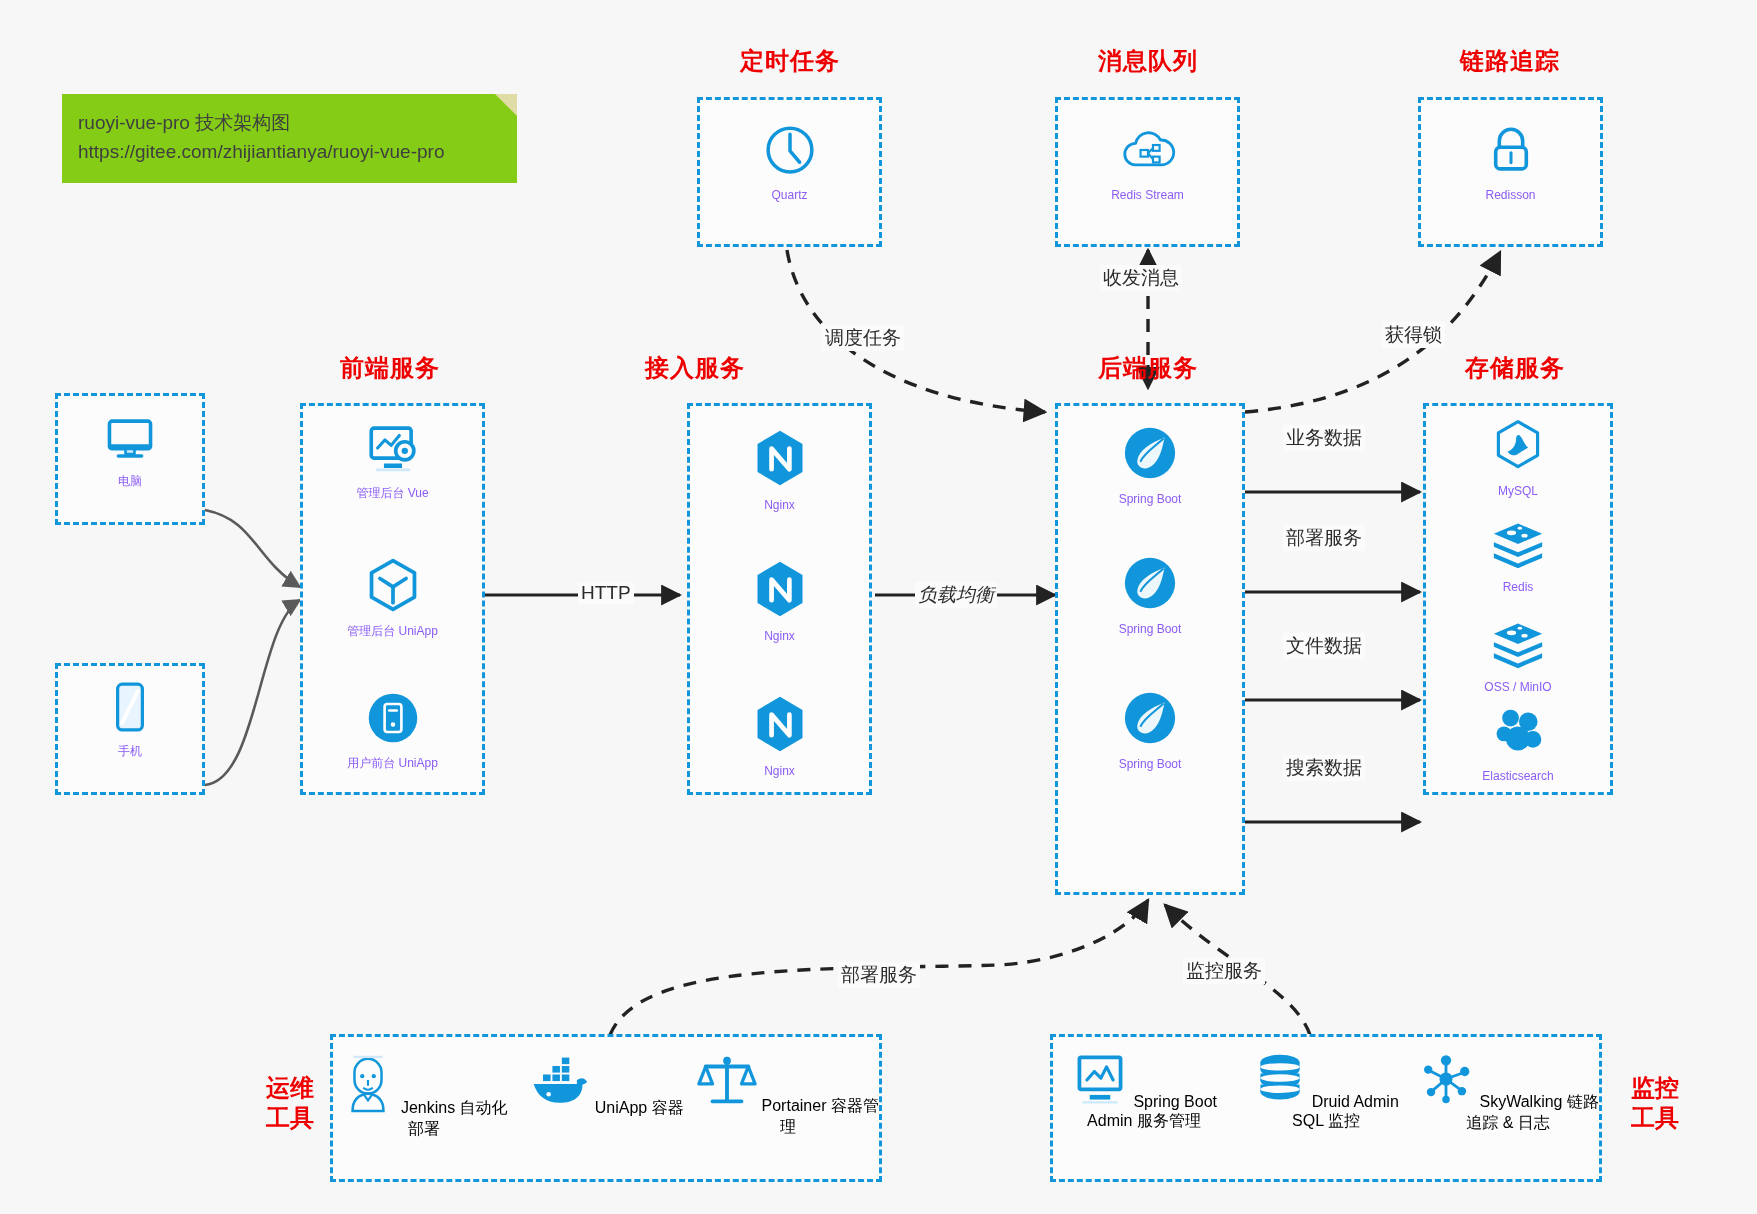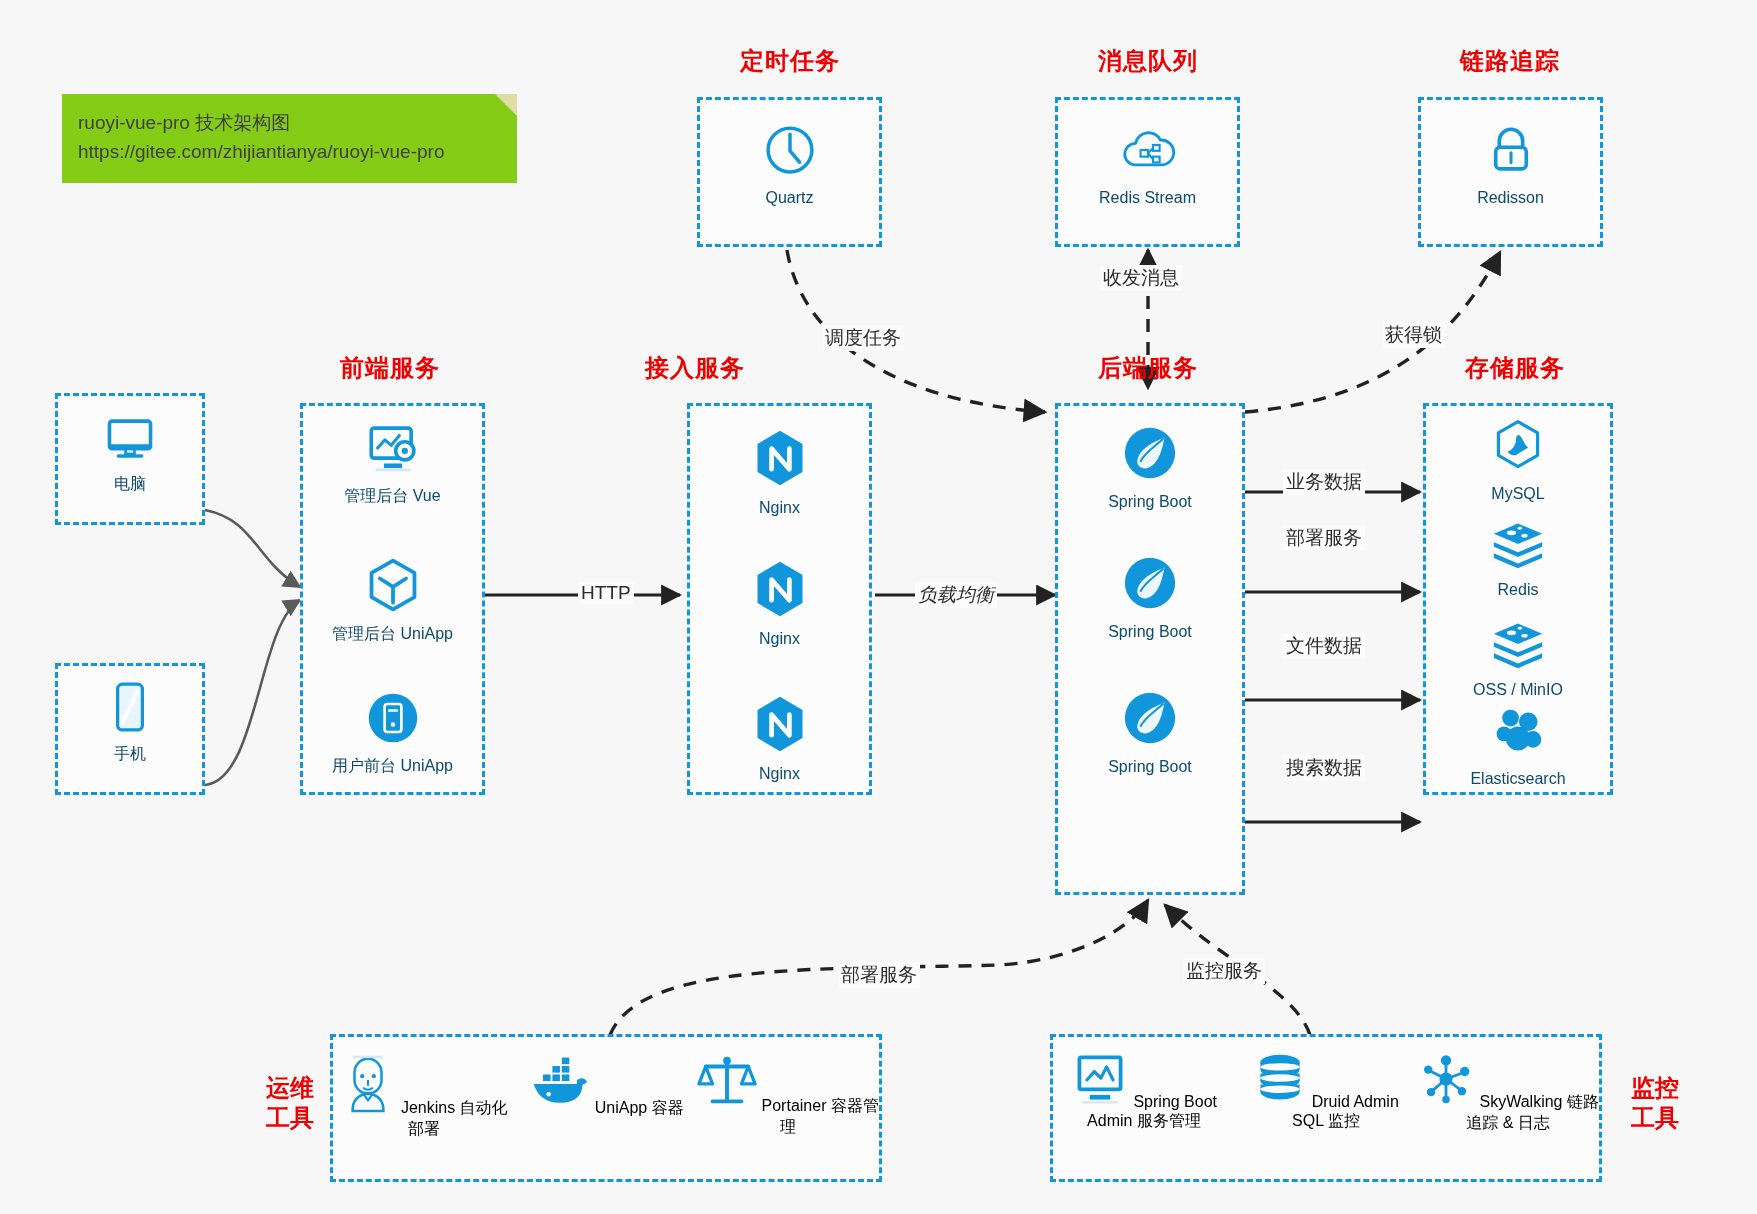--- a/index.html
+++ b/index.html
@@ -12,21 +12,21 @@
   .dbox{position:absolute;border:3px dashed #1296db;background:#fcfcfc;
         box-sizing:border-box;}
   .gtitle{position:absolute;color:#ef0000;font-weight:bold;font-size:24px;
           text-align:center;white-space:nowrap;letter-spacing:1px;}
   .gtitle-side{position:absolute;color:#ef0000;font-weight:bold;font-size:24px;
           text-align:center;line-height:1.25;white-space:nowrap;}
 
   
   .node{position:absolute;width:100%;left:0;text-align:center;}
   .node .ico{display:block;margin:0 auto;}
-  .node .lbl{display:block;font-size:16px;color:#0c4a6e;margin-top:6px;
+  .node .lbl{display:block;font-size:12px;color:#8b5cf6;margin-top:6px;
              line-height:1.3;white-space:nowrap;}
 
   
   .note{position:absolute;background:#84cc16;padding:14px 16px 16px 16px;
         box-sizing:border-box;font-size:19px;color:#3f3f3f;line-height:1.55;
         white-space:nowrap;}
   .note .fold{position:absolute;right:0;top:0;width:0;height:0;
         border-left:22px solid transparent;border-top:22px solid #dfdca6;}
 
   
@@ -445,20 +445,20 @@
   <div class="gtitle-side" style="left:1620px;top:1073px;width:70px;">
      <div>监控</div>
      <div>工具</div>
   </div>
 
   <div class="elabel" style="left:578px;top:582px;">HTTP</div>
   <div class="elabel cn" style="left:915px;top:582px;font-style:italic;">负载均衡</div>
   <div class="elabel cn" style="left:822px;top:325px;">调度任务</div>
   <div class="elabel cn" style="left:1100px;top:265px;">收发消息</div>
   <div class="elabel cn" style="left:1382px;top:322px;">获得锁</div>
-  <div class="elabel cn" style="left:1283px;top:425px;margin-top:44px;">业务数据</div>
+  <div class="elabel cn" style="left:1283px;top:425px;">业务数据</div>
   <div class="elabel cn" style="left:1283px;top:525px;">部署服务</div>
   <div class="elabel cn" style="left:1283px;top:633px;">文件数据</div>
   <div class="elabel cn" style="left:1283px;top:755px;">搜索数据</div>
   <div class="elabel cn" style="left:838px;top:962px;">部署服务</div>
   <div class="elabel cn" style="left:1183px;top:958px;">监控服务</div>
 
 </div>
 
 </body></html>

